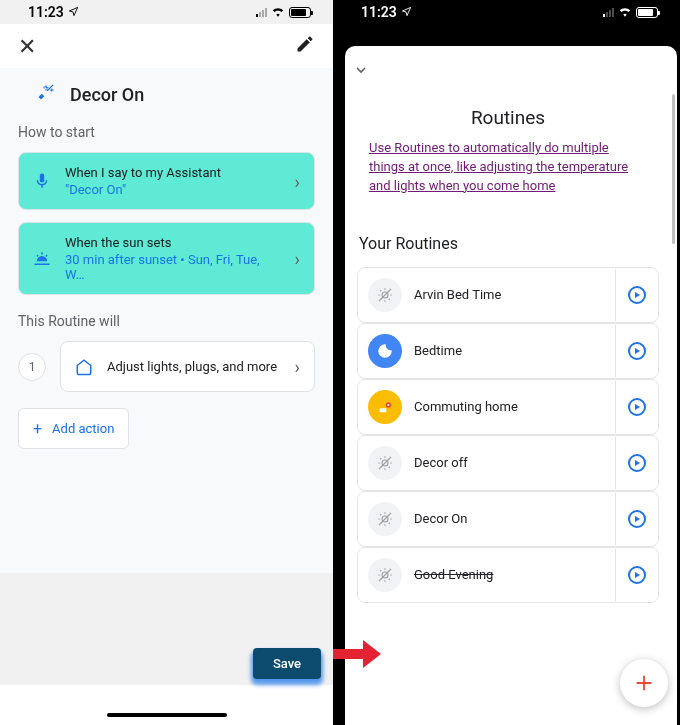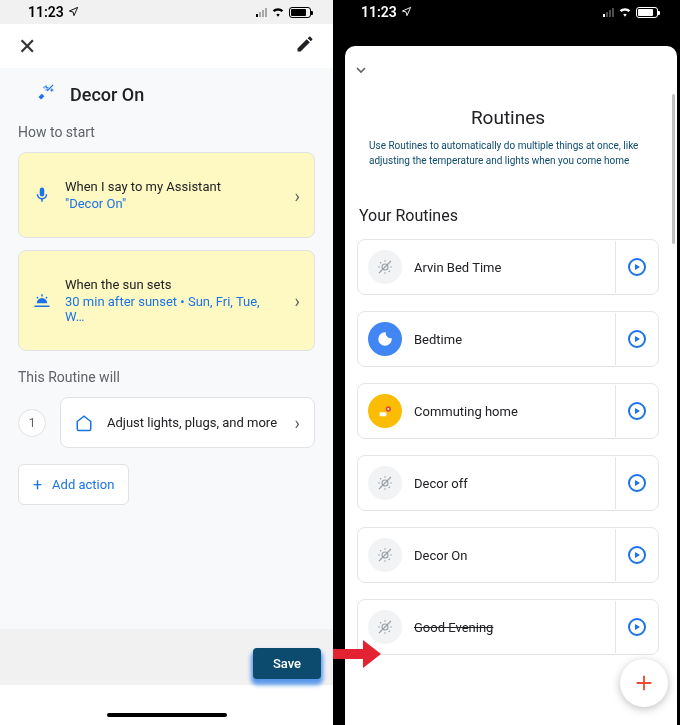--- a/index.html
+++ b/index.html
@@ -24,21 +24,21 @@
   
   .left-white { background:#fff; }
   .edit-header { height:44px; display:flex; align-items:center; justify-content:space-between; padding:0 18px; }
   .close-x { font-size:22px; color:#333; }
   .pencil { width:20px; height:20px; }
   .title-row { display:flex; align-items:center; gap:14px; padding:14px 18px 18px; background:#f8f9fa; }
   .wand { width:20px; height:20px; }
   .title-text { font-size:18px; font-weight:500; color:#202124; }
   .section-content { background:#f8f9fa; padding:0 18px 24px; }
   .section-label { font-size:14px; color:#5f6368; margin-bottom:12px; }
-  .card { background:#fef9c3; border:1px solid #e0e2e5; border-radius:8px; padding:26px 14px; display:flex; align-items:center; gap:14px; margin-bottom:12px; }
+  .card { background:#5eead4; border:1px solid #e0e2e5; border-radius:8px; padding:12px 14px; display:flex; align-items:center; gap:14px; margin-bottom:12px; }
   .card-body { flex:1; }
   .card-title { font-size:13px; color:#202124; }
   .card-sub { font-size:13px; color:#1a73e8; margin-top:2px; }
   .chev-right { color:#5f6368; font-size:18px; }
   .mic-ico,.sunset-ico,.home-ico { width:18px; height:18px; color:#1a73e8; flex-shrink:0; }
   .action-row { display:flex; align-items:center; gap:14px; margin-top:12px; }
   .step-num { width:28px; height:28px; border-radius:50%; border:1px solid #e0e2e5; background:#fff; display:flex; align-items:center; justify-content:center; font-size:12px; color:#5f6368; }
   .action-card { flex:1; background:#fff; border:1px solid #e0e2e5; border-radius:8px; padding:14px; display:flex; align-items:center; gap:14px; }
   .action-label { flex:1; font-size:13px; color:#202124; }
   .add-btn { margin-top:16px; display:inline-flex; align-items:center; gap:10px; background:#fff; border:1px solid #e0e2e5; border-radius:6px; padding:10px 14px; color:#1a73e8; font-size:13px; }
@@ -49,24 +49,24 @@
   .home-ind { width:120px; height:4px; background:#000; border-radius:3px; margin:0 auto 8px; }
   .footer-bg { height:40px; background:#fff; display:flex; flex-direction:column; justify-content:flex-end; }
 
   
   .sheet { position:absolute; top:46px; left:12px; right:3px; bottom:0; background:#fff; border-radius:10px 10px 0 0; }
   .sheet-inner { position:absolute; top:6px; left:0; right:0; bottom:0; background:#fff; border-radius:10px 10px 0 0; padding-top:6px; }
   .collapse-row { height:28px; display:flex; align-items:center; padding-left:8px; }
   .scroll-area { position:absolute; top:38px; left:0; right:6px; bottom:0; overflow:hidden; }
   .scroll-ind { position:absolute; top:42px; right:2px; width:3px; height:150px; background:#c0c0c0; border-radius:2px; }
   .r-title { font-size:19px; font-weight:400; color:#202124; text-align:center; padding:16px 0 10px; }
-  .r-desc { font-size:10px; color:#0c4a6e; line-height:1.45; padding:0 24px; }
+  .r-desc { font-size:13px; color:#701a75; line-height:1.45; padding:0 24px;text-decoration:underline; }
   .r-section { padding:38px 12px 0; }
   .r-section-label { font-size:16px; color:#202124; margin-bottom:14px; padding-left:2px; }
-  .routine-card { background:#fff; border:1px solid #e3e5e8; border-radius:8px; height:56px; display:flex; align-items:center; margin-bottom:16px; overflow:hidden; }
+  .routine-card { background:#fff; border:1px solid #e3e5e8; border-radius:8px; height:56px; display:flex; align-items:center; overflow:hidden; }
   .r-icon { width:34px; height:34px; border-radius:50%; margin:0 12px 0 10px; display:flex; align-items:center; justify-content:center; flex-shrink:0; }
   .r-name { flex:1; font-size:13px; color:#202124; }
   .r-divider { width:1px; height:52px; background:#e3e5e8; }
   .r-play { width:42px; display:flex; align-items:center; justify-content:center; }
   .play-circ { width:18px; height:18px; border:2px solid #1a73e8; border-radius:50%; display:flex; align-items:center; justify-content:center; }
   .play-tri { width:0; height:0; border-left:5px solid #1a73e8; border-top:3px solid transparent; border-bottom:3px solid transparent; margin-left:1px; }
   .ic-generic { background:#f1f3f4; }
   .ic-bed { background:#4285f4; }
   .ic-commhome { background:#fbbc04; }
   .ic-commwork { background:#f1f3f4; }

